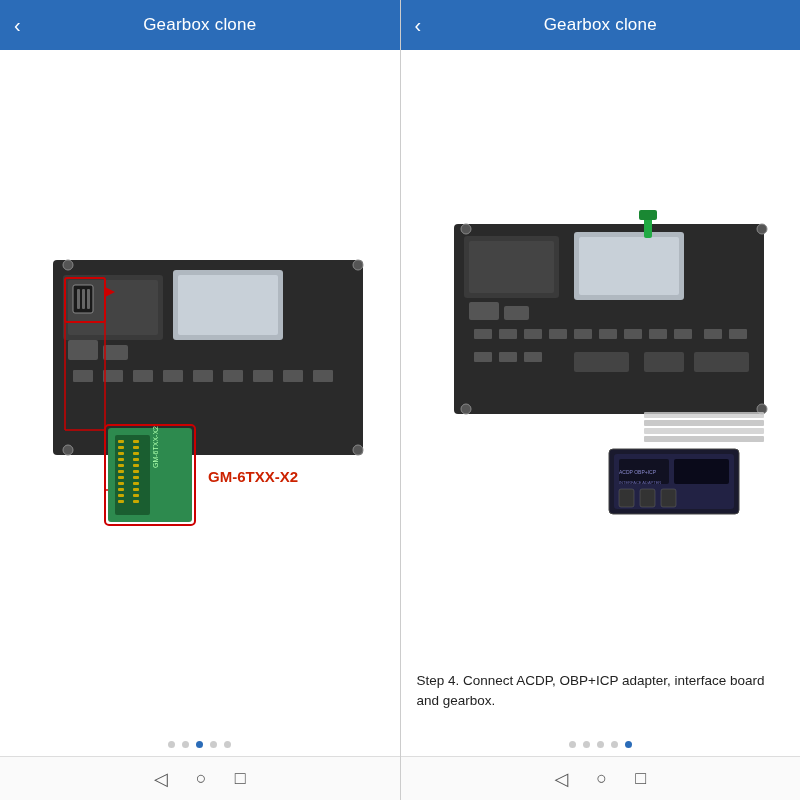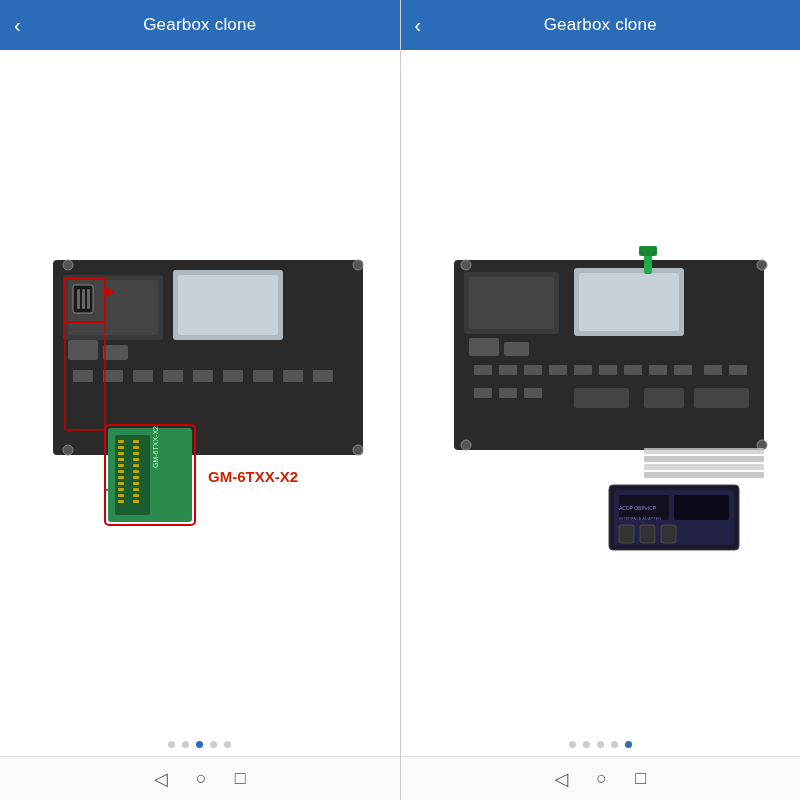--- a/index.html
+++ b/index.html
@@ -300,20 +300,21 @@
           <rect x="230" y="265" width="55" height="25" rx="2" fill="#0a0a1a"></rect>
 
           <rect x="175" y="295" width="15" height="18" rx="2" fill="#333" stroke="#666" stroke-width="0.5"></rect>
           <rect x="196" y="295" width="15" height="18" rx="2" fill="#333" stroke="#666" stroke-width="0.5"></rect>
           <rect x="217" y="295" width="15" height="18" rx="2" fill="#333" stroke="#666" stroke-width="0.5"></rect>
 
           <text x="175" y="280" font-size="5" fill="#8888cc" font-family="Arial">ACDP OBP+ICP</text>
           <text x="175" y="290" font-size="4" fill="#6666aa" font-family="Arial">INTERFACE ADAPTER</text>
         </svg>
       </div>
+      <div class="description">Step 4. Connect ACDP, OBP+ICP adapter, interface board and gearbox.</div>
       <div class="dots">
         <div class="dot"></div>
         <div class="dot"></div>
         <div class="dot"></div>
         <div class="dot"></div>
         <div class="dot active"></div>
       </div>
     </div>
     <div class="bottom-nav">
       <div class="nav-section">

